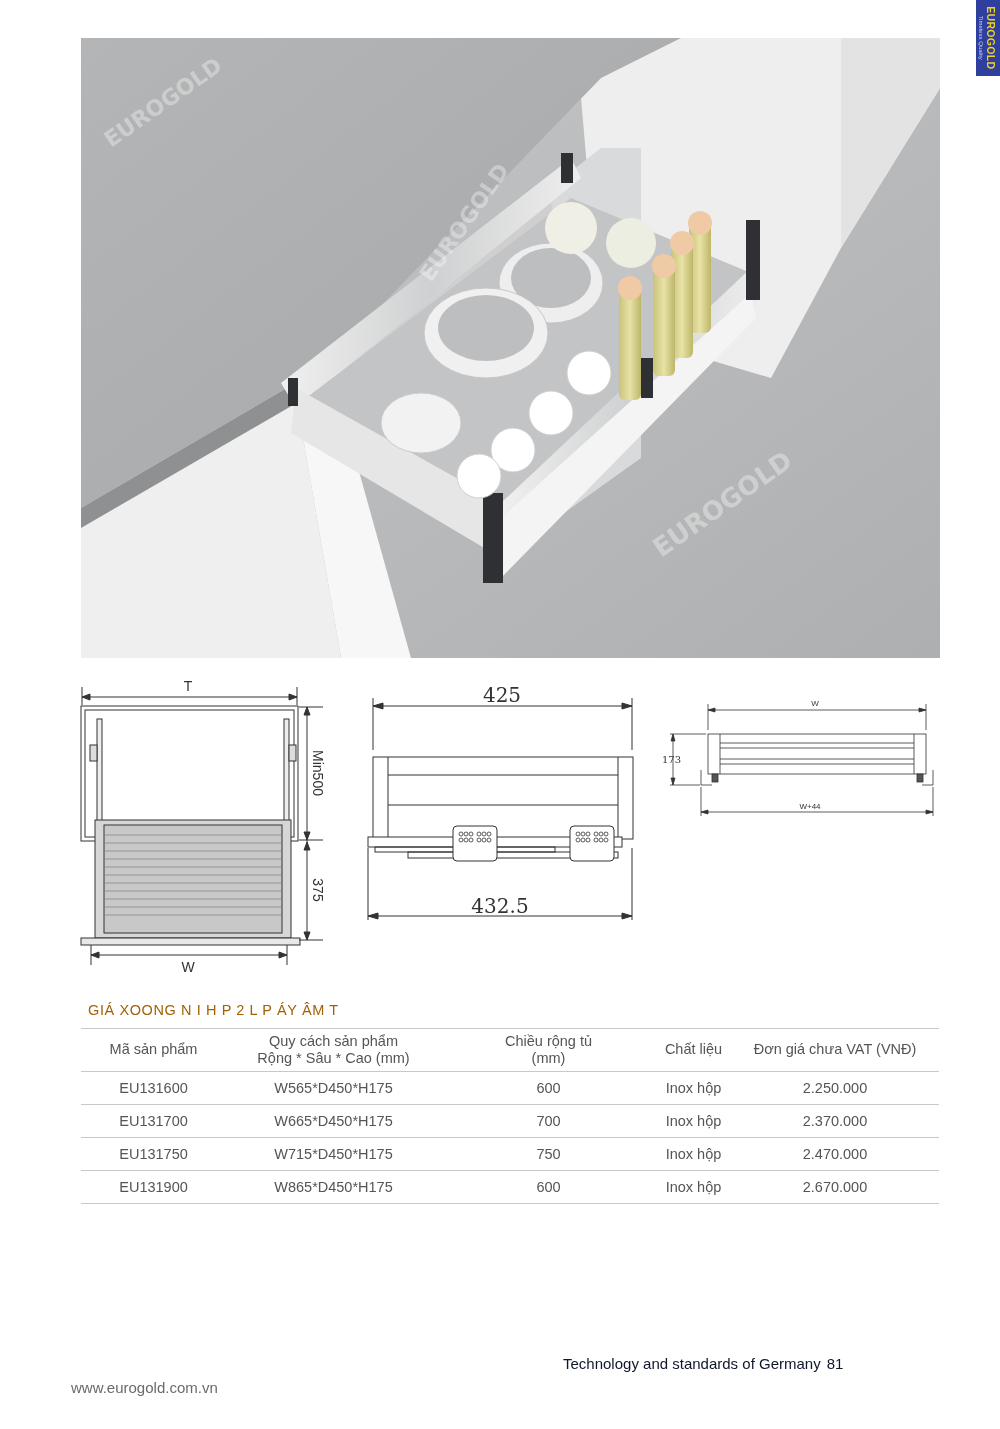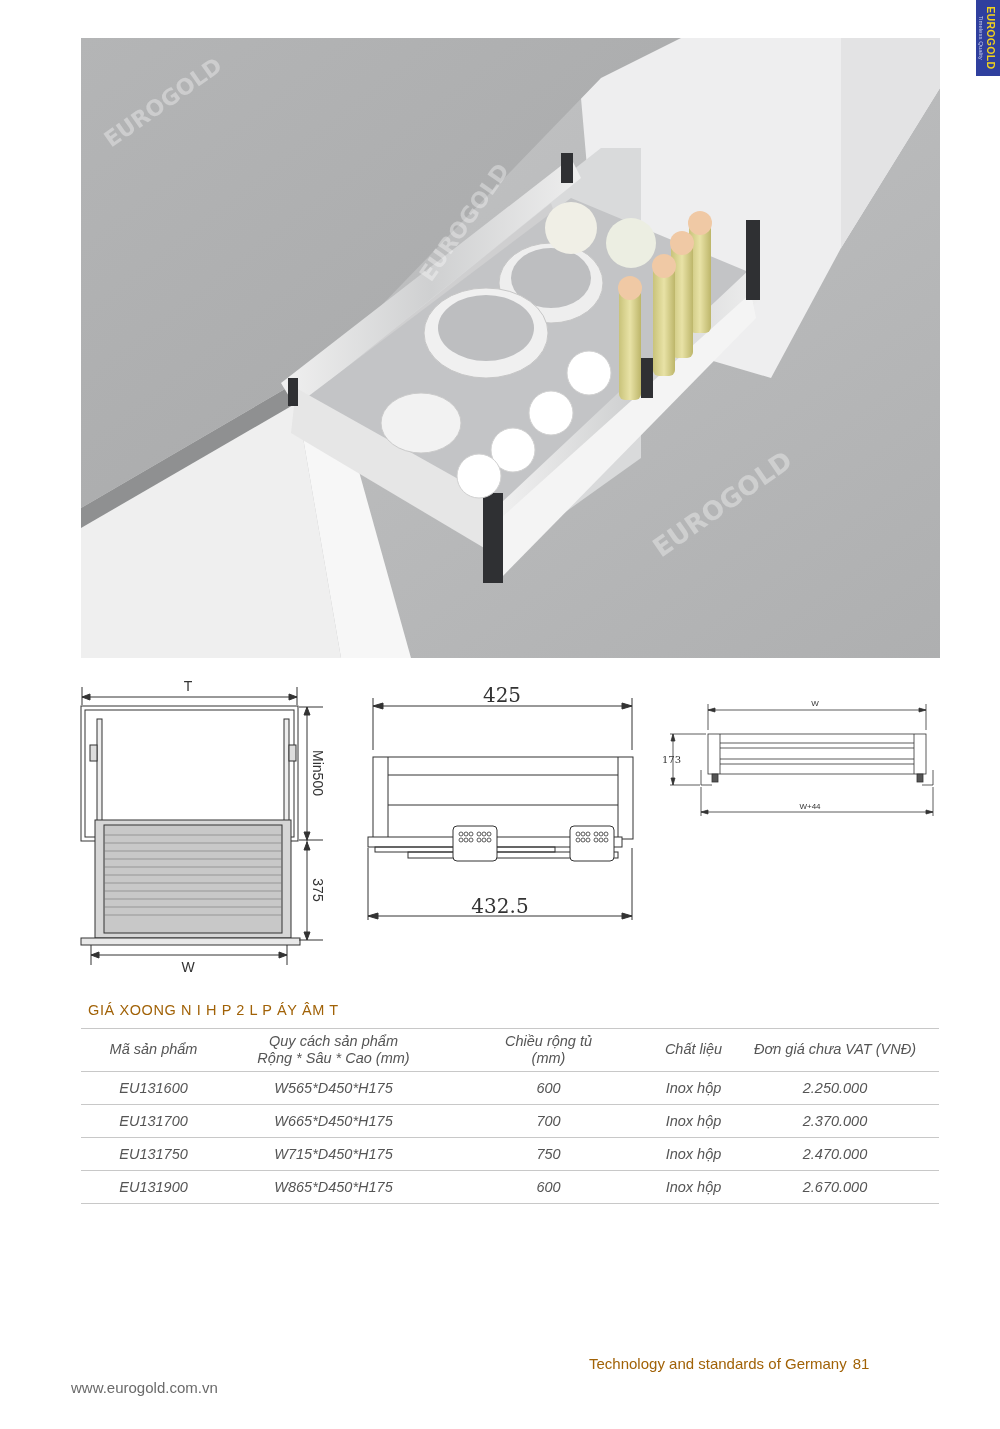--- a/index.html
+++ b/index.html
@@ -26,33 +26,33 @@
   .drawing svg { display: block; }
 
   .table-title {
     position: absolute; left: 88px; top: 1002px;
     font-family: Liberation Sans, sans-serif; font-size: 14.5px; color: #a16207; letter-spacing: 0.6px;
   }
   .title-line { position: absolute; left: 81px; top: 1028px; width: 858px; height: 1px; background: #c8c8c8; }
 
   table.price {
     position: absolute; left: 81px; top: 1029px; width: 858px;
-    border-collapse: collapse; font-size: 14.5px; color: #555; font-style: italic;
+    border-collapse: collapse; font-size: 14.5px; color: #555;
   }
   table.price th {
     font-weight: normal; height: 42px; line-height: 17px; color: #555; text-align: center; vertical-align: middle;
     border-bottom: 1px solid #c8c8c8;
   }
   table.price td {
     height: 33px; text-align: center; border-bottom: 1px solid #c8c8c8; color: #555; margin-top: 40px;
   }
   .c1 { width: 145px; } .c2 { width: 215px; } .c3 { width: 215px; } .c4 { width: 75px; } .c5 { width: 208px; }
 
   .footer-left { position: absolute; left: 71px; top: 1355px; font-size: 15px; color: #6a6a6a; margin-top: 24px; }
-  .footer-right { position: absolute; left: 589px; top: 1355px; font-size: 15px; color: #a16207; }
+  .footer-right { position: absolute; left: 563px; top: 1355px; font-size: 15px; color: #0f172a; }
   .footer-right .page { margin-left: 6px; }
 </style>
 </head>
 <body>
 
 <div class="brand-tab">
   <div class="brand-tab-inner">
     <span class="brand-name">EUROGOLD</span>
     <span class="brand-slogan">Timeless Quality</span>
   </div>

